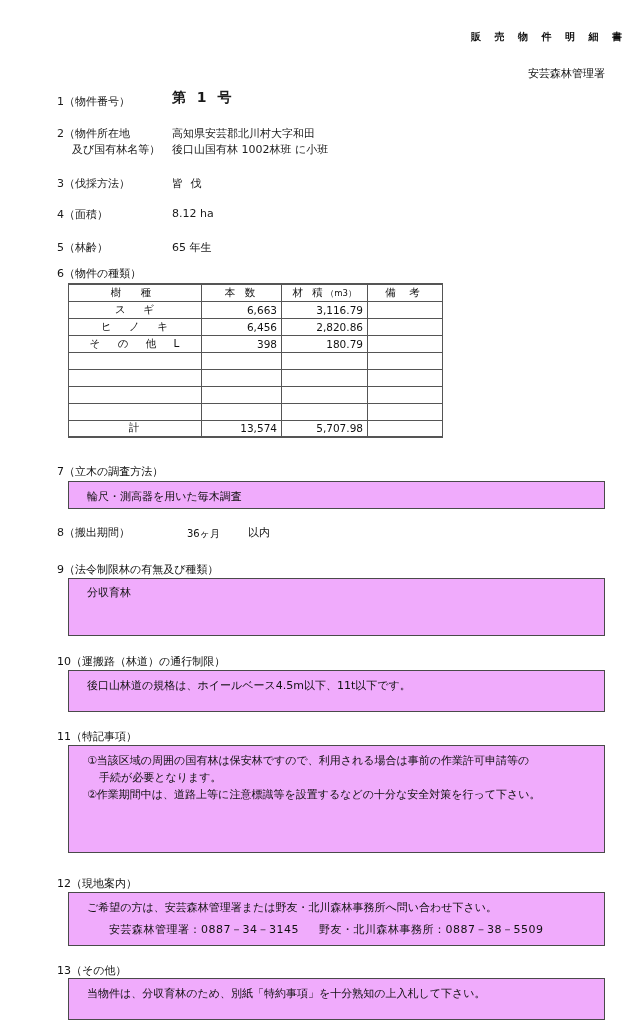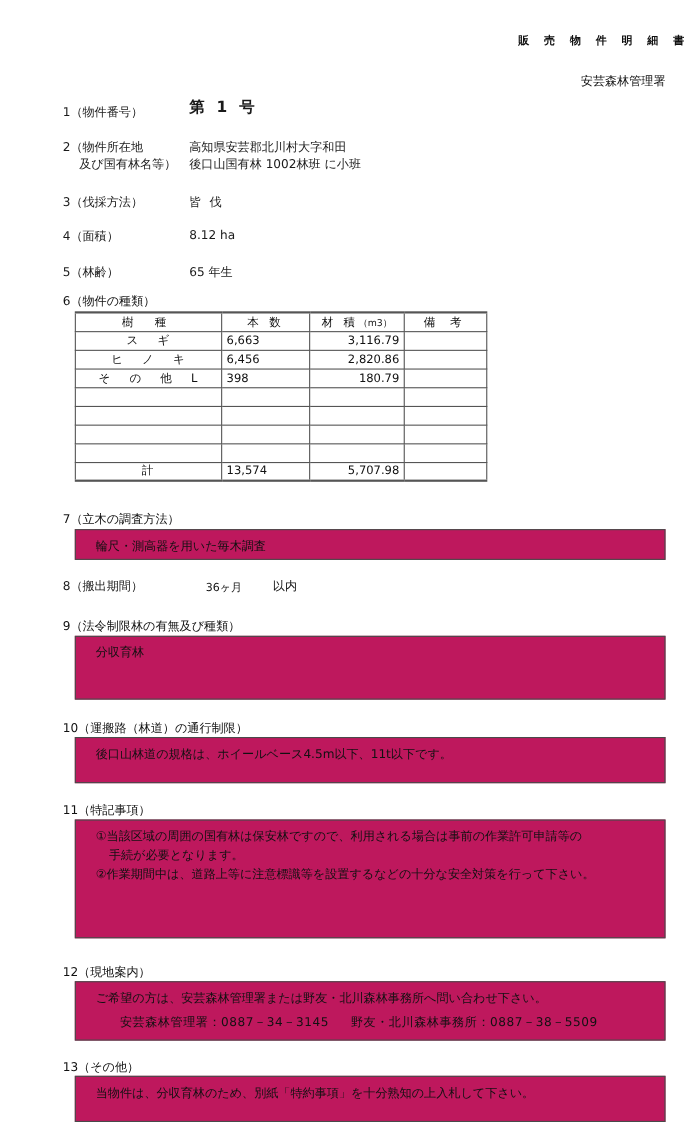--- a/index.html
+++ b/index.html
@@ -80,21 +80,21 @@
     left: 57px;
     font-size: 11px;
     white-space: nowrap;
     color: #111;
   }
 
   
   .box {
     position: absolute;
     border: 1.5px solid #4a4a4a;
-    background: #be185d;
+    background: #f0abfc;
     box-sizing: border-box;
   }
   .box-line {
     position: absolute;
     left: 18px;
     font-size: 11px;
     white-space: nowrap;
     color: #111;
   }
   .box-line.indent2 {
@@ -118,21 +118,21 @@
     font-weight: normal;
     padding: 0 4px;
     color: #111;
     box-sizing: border-box;
   }
   .species-table .outer-top td,
   .species-table .outer-top th {
     border-top-width: 2px;
   }
   .col-species { width: 133px; text-align: center; letter-spacing: 6px; }
-  .col-count   { width: 80px;  text-align: left; }
+  .col-count   { width: 80px;  text-align: right; }
   .col-volume  { width: 86px;  text-align: right; }
   .col-note    { width: 75px;  text-align: center; }
   .species-table thead th {
     text-align: center;
     letter-spacing: 3px;
   }
   .species-table thead th.col-species { letter-spacing: 8px; }
   .species-table thead th.col-note { letter-spacing: 5px; }
   .species-table .name-cell {
     text-align: center;

